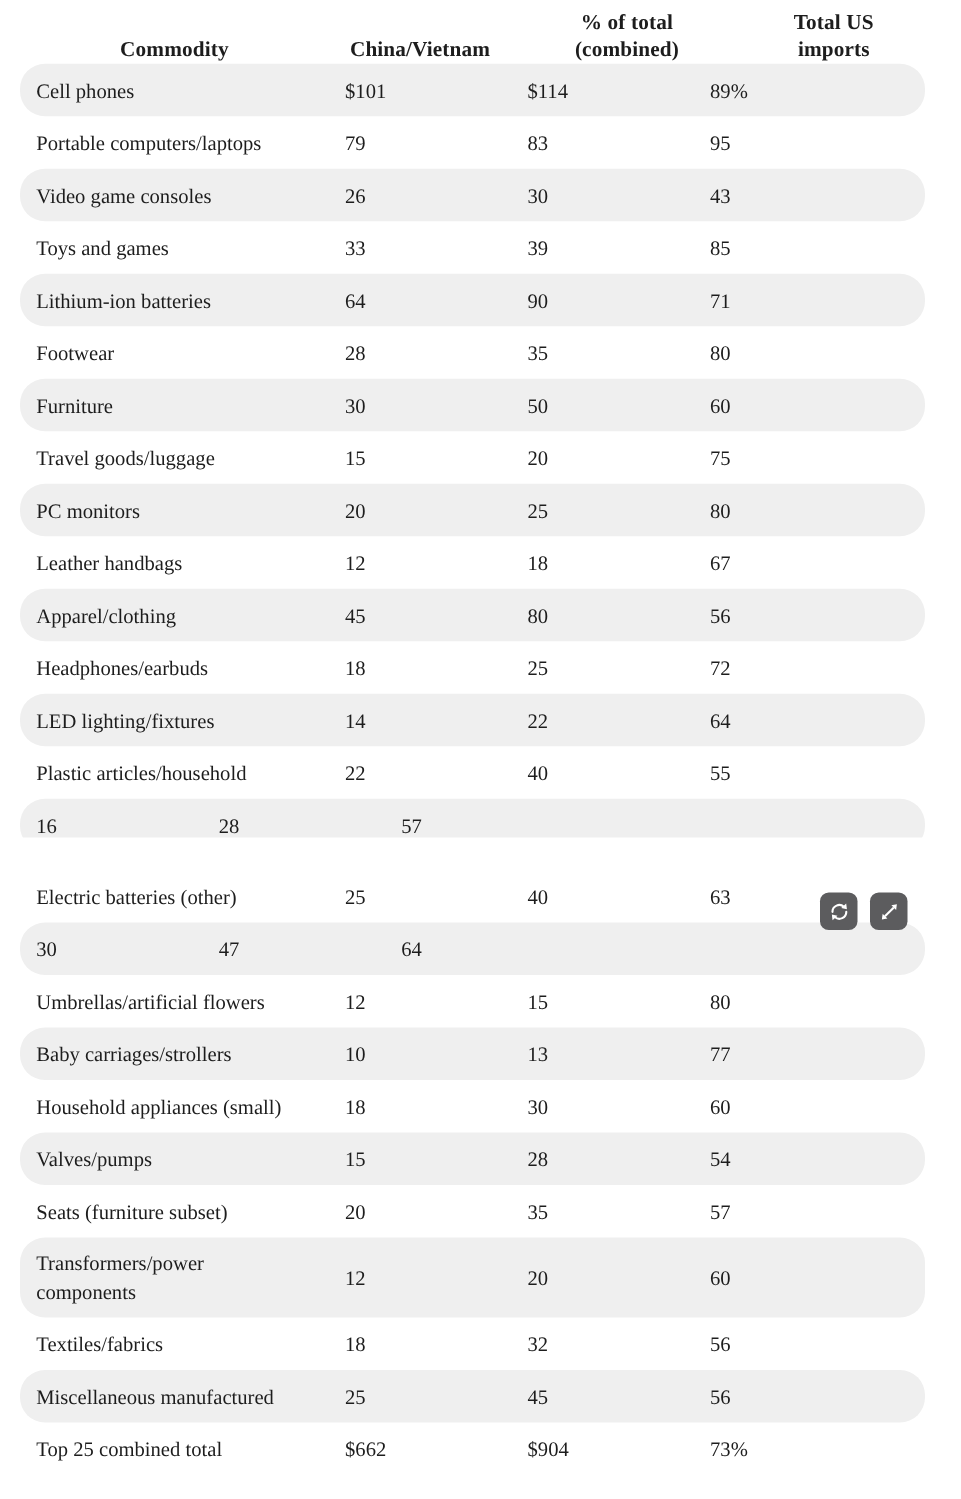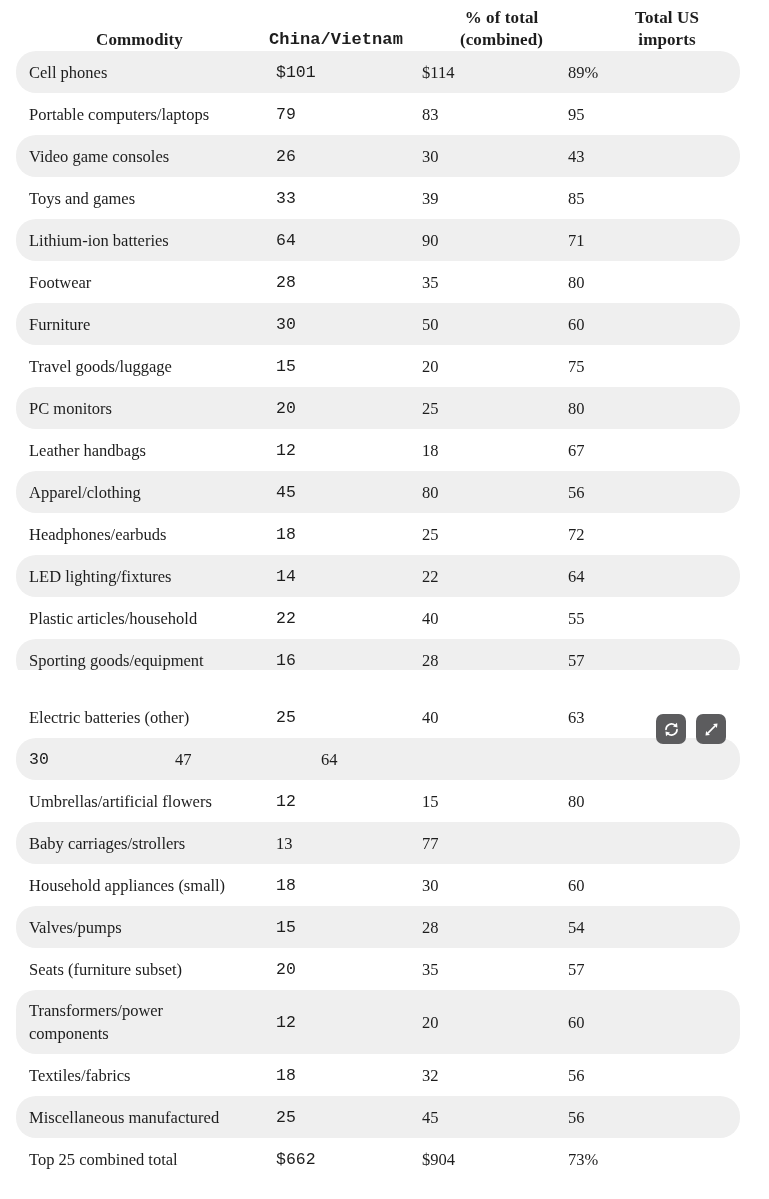--- a/index.html
+++ b/index.html
@@ -36,21 +36,21 @@
     align-items: center;
   }
   .row.stripe { background: #efefef; border-radius: 20px; }
   .cell {
     padding: 9px 6px 9px 13px;
     font-size: 16.5px;
     line-height: 23px;
     white-space: pre-line;
   }
   .c1 { width: 247px; }
-  .c2 { width: 146px; font-family: Liberation Mono, monospace; }
+  .c2 { width: 146px; }
   .c3 { width: 146px; }
   .c4 { width: 185px; }
   .seam {
     position: relative;
     z-index: 3;
     height: 26px;
     margin-top: -11px;
     margin-left: -16px;
     width: 769px;
     background: #ffffff;
@@ -167,21 +167,20 @@
         <div class="cell c3">22</div>
         <div class="cell c4">64</div>
       </div>
       <div class="row">
         <div class="cell c1">Plastic articles/household</div>
         <div class="cell c2">22</div>
         <div class="cell c3">40</div>
         <div class="cell c4">55</div>
       </div>
       <div class="row stripe">
-        <div class="cell c1">Sporting goods/equipment</div>
         <div class="cell c2">16</div>
         <div class="cell c3">28</div>
         <div class="cell c4">57</div>
       </div>
       <div class="seam"></div>
       <div class="row">
         <div class="cell c1">Electric batteries (other)</div>
         <div class="cell c2">25</div>
         <div class="cell c3">40</div>
         <div class="cell c4">63</div>
@@ -192,20 +191,21 @@
         <div class="cell c4">64</div>
       </div>
       <div class="row">
         <div class="cell c1">Umbrellas/artificial flowers</div>
         <div class="cell c2">12</div>
         <div class="cell c3">15</div>
         <div class="cell c4">80</div>
       </div>
       <div class="row stripe">
         <div class="cell c1">Baby carriages/strollers</div>
+        <div class="cell c2">10</div>
         <div class="cell c3">13</div>
         <div class="cell c4">77</div>
       </div>
       <div class="row">
         <div class="cell c1">Household appliances (small)</div>
         <div class="cell c2">18</div>
         <div class="cell c3">30</div>
         <div class="cell c4">60</div>
       </div>
       <div class="row stripe">

